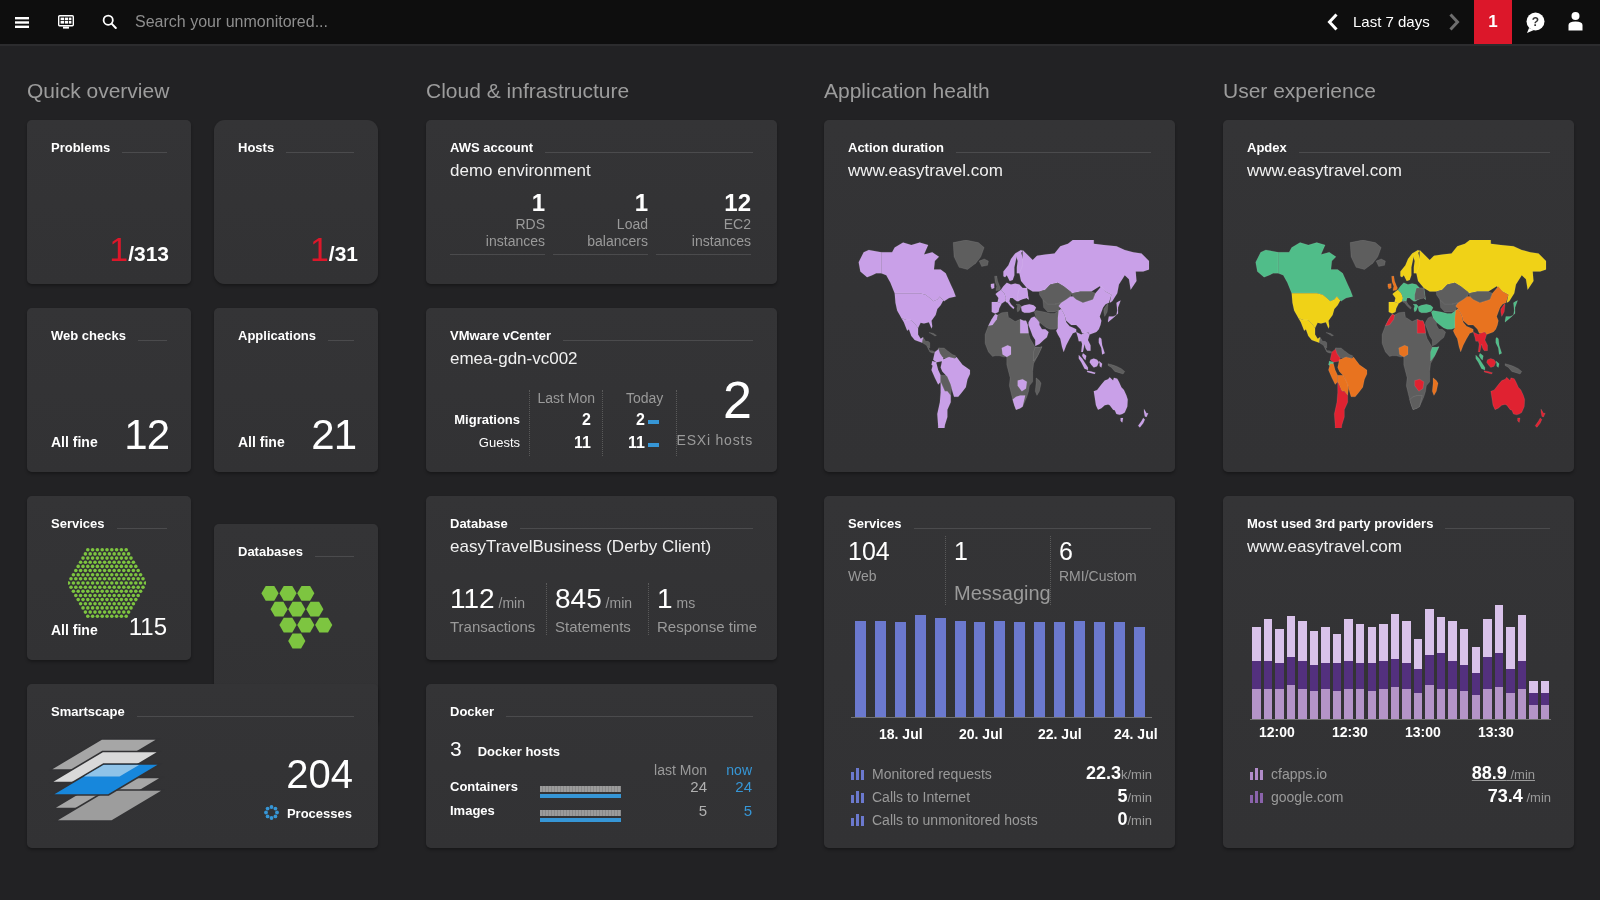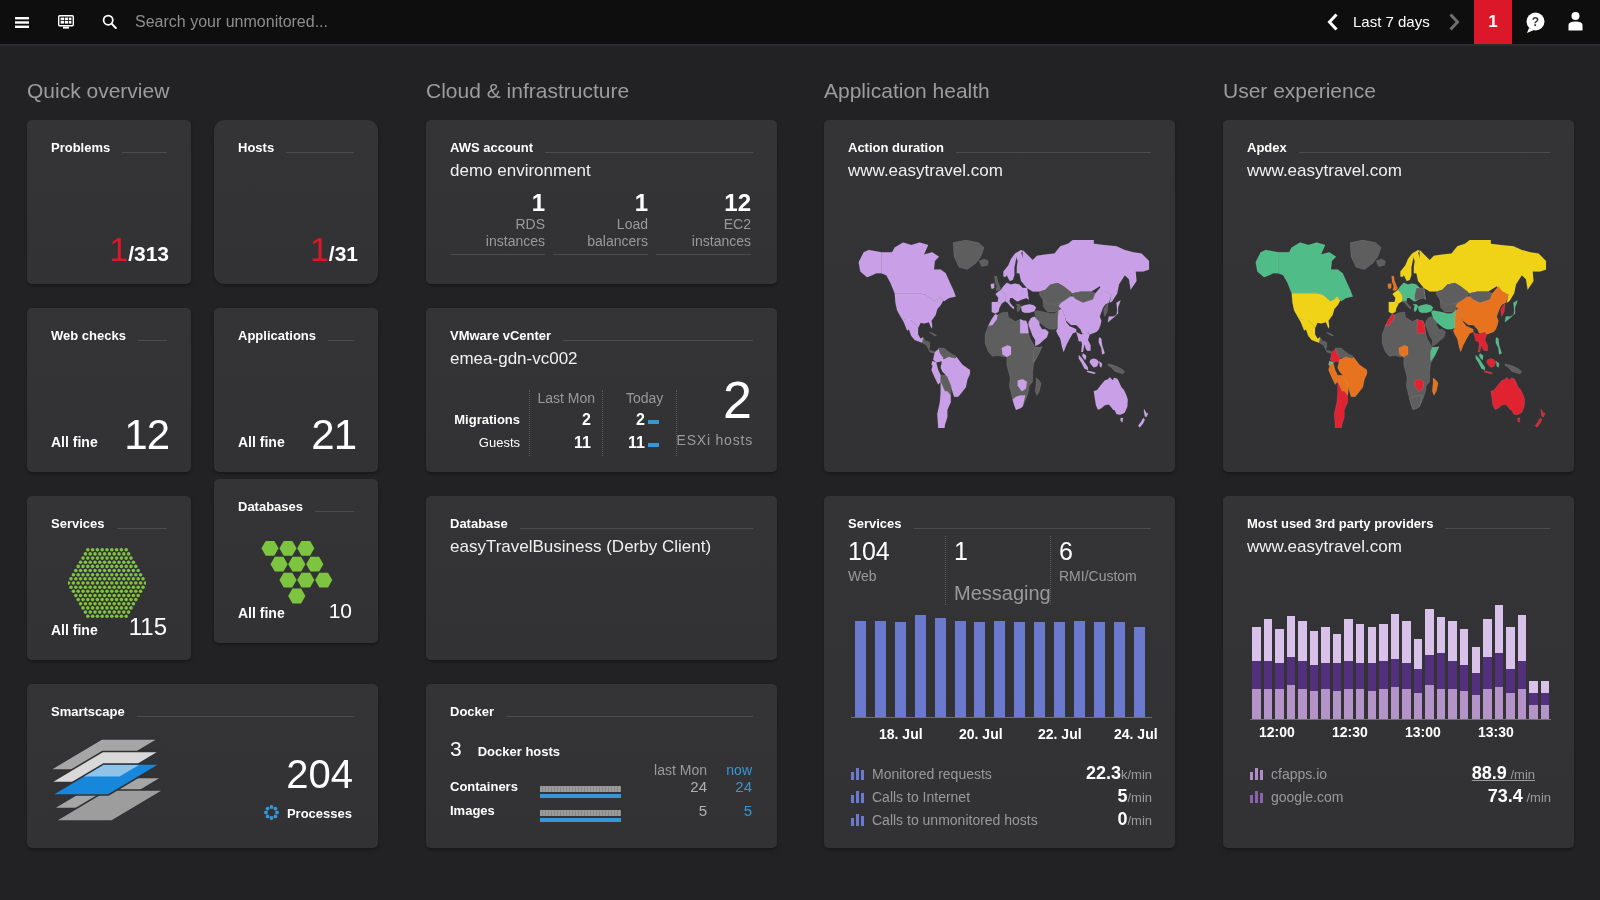--- a/index.html
+++ b/index.html
@@ -321,21 +321,21 @@
         <circle cx="65.4" cy="18.2" r="1.8" fill="#7dc540"></circle>
         <circle cx="67.8" cy="22.4" r="1.8" fill="#7dc540"></circle>
         <circle cx="70.2" cy="26.5" r="1.8" fill="#7dc540"></circle>
         <circle cx="72.6" cy="30.7" r="1.8" fill="#7dc540"></circle>
         <circle cx="75.0" cy="34.8" r="1.8" fill="#7dc540"></circle>
         <circle cx="77.4" cy="39.0" r="1.8" fill="#7dc540"></circle>
       </svg>
     <div class="allfine">All fine</div>
     <div class="midval">115</div>
   </div>
-  <div class="tile" style="left:214px;top:479px;width:164px;height:164px;">
+  <div class="tile" style="left:214px;top:524px;width:164px;height:200px;">
     <div class="tt">
         <b>Databases</b>
         <i></i>
       </div>
     <svg style="position:absolute;left:44px;top:40px;" width="80" height="86" viewBox="0 0 80 86">
         <path d="M7.7,21.9 L16.3,21.9 L20.6,29.3 L16.3,36.7 L7.7,36.7 L3.4,29.3Z" fill="#7dc540"></path>
         <path d="M25.7,21.9 L34.3,21.9 L38.6,29.3 L34.3,36.7 L25.7,36.7 L21.4,29.3Z" fill="#7dc540"></path>
         <path d="M43.5,21.9 L52.1,21.9 L56.4,29.3 L52.1,36.7 L43.5,36.7 L39.2,29.3Z" fill="#7dc540"></path>
         <path d="M16.8,37.8 L25.4,37.8 L29.7,45.2 L25.4,52.6 L16.8,52.6 L12.5,45.2Z" fill="#7dc540"></path>
         <path d="M34.5,37.8 L43.1,37.8 L47.4,45.2 L43.1,52.6 L34.5,52.6 L30.2,45.2Z" fill="#7dc540"></path>
@@ -421,20 +421,34 @@
     <div style="position:absolute;right:25px;top:64px;font-size:52px;line-height:56px;color:#fff;text-align:right;">2</div>
     <div style="position:absolute;right:24px;top:124px;font-size:14px;color:#9a9a9a;letter-spacing:0.8px;">ESXi hosts</div>
   </div>
 
   <div class="tile" style="left:426px;top:496px;width:351px;height:164px;">
     <div class="tt">
         <b>Database</b>
         <i></i>
       </div>
     <div class="sub">easyTravelBusiness (Derby Client)</div>
+    <div style="position:absolute;left:24px;top:87px;display:flex;">
+      <div style="width:96px;">
+        <span style="font-size:28px;color:#fff;">112</span><span style="font-size:14px;color:#9a9a9a;"> /min</span>
+        <div style="font-size:15px;color:#9a9a9a;margin-top:3px;">Transactions</div>
+      </div>
+      <div style="width:102px;border-left:1px dotted #5a5a5a;padding-left:8px;">
+        <span style="font-size:28px;color:#fff;">845</span><span style="font-size:14px;color:#9a9a9a;"> /min</span>
+        <div style="font-size:15px;color:#9a9a9a;margin-top:3px;">Statements</div>
+      </div>
+      <div style="width:120px;border-left:1px dotted #5a5a5a;padding-left:8px;">
+        <span style="font-size:28px;color:#fff;">1</span><span style="font-size:14px;color:#9a9a9a;"> ms</span>
+        <div style="font-size:15px;color:#9a9a9a;margin-top:3px;">Response time</div>
+      </div>
+    </div>
   </div>
 
   <div class="tile" style="left:426px;top:684px;width:351px;height:164px;">
     <div class="tt">
         <b>Docker</b>
         <i></i>
       </div>
     <div style="position:absolute;left:24px;top:53px;"><span style="font-size:21px;color:#fff;">3</span><span style="font-size:13px;color:#fff;font-weight:700;margin-left:16px;">Docker hosts</span></div>
     <div style="position:absolute;left:24px;top:78px;width:303px;font-size:15px;">
       <div style="position:absolute;right:46px;top:0;color:#9a9a9a;font-size:14px;">last Mon</div>

